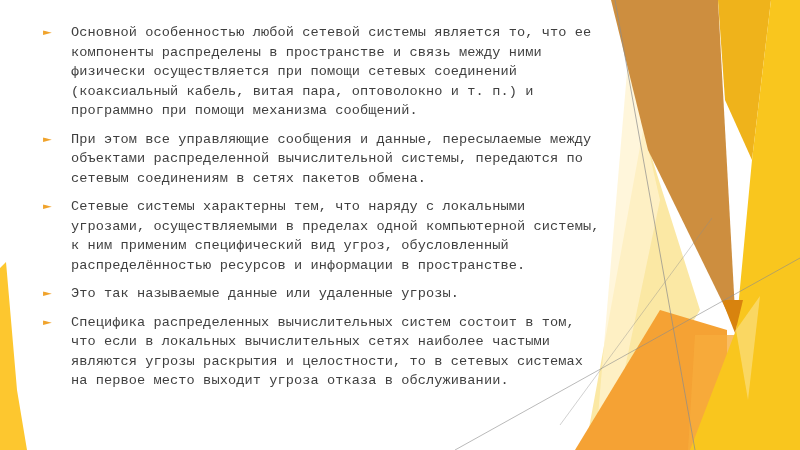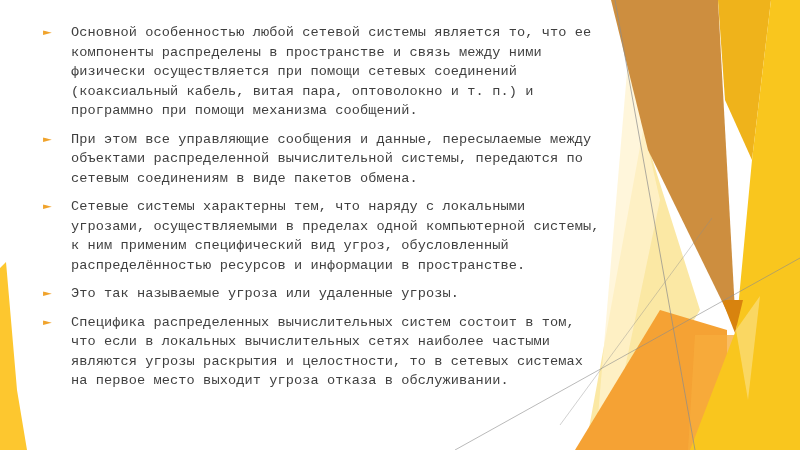--- a/index.html
+++ b/index.html
@@ -57,29 +57,29 @@
   </svg>
 
   <div class="content">
     <ul class="bullets">
       <li>
         <span class="marker">►</span>
         <span class="btext">Основной особенностью любой сетевой системы является то, что ее компоненты распределены в пространстве и связь между ними физически осуществляется при помощи сетевых соединений (коаксиальный кабель, витая пара, оптоволокно и т. п.) и программно при помощи механизма сообщений.</span>
       </li>
       <li>
         <span class="marker">►</span>
-        <span class="btext">При этом все управляющие сообщения и данные, пересылаемые между объектами распределенной вычислительной системы, передаются по сетевым соединениям в виде пакетов обмена.</span>
+        <span class="btext">При этом все управляющие сообщения и данные, пересылаемые между объектами распределенной вычислительной системы, передаются по сетевым соединениям в сетях пакетов обмена.</span>
       </li>
       <li>
         <span class="marker">►</span>
         <span class="btext">Сетевые системы характерны тем, что наряду с локальными угрозами, осуществляемыми в пределах одной компьютерной системы, к ним применим специфический вид угроз, обусловленный распределённостью ресурсов и информации в пространстве.</span>
       </li>
       <li>
         <span class="marker">►</span>
-        <span class="btext">Это так называемые угроза или удаленные угрозы.</span>
+        <span class="btext">Это так называемые данные или удаленные угрозы.</span>
       </li>
       <li>
         <span class="marker">►</span>
         <span class="btext">Специфика распределенных вычислительных систем состоит в том, что если в локальных вычислительных сетях наиболее частыми являются угрозы раскрытия и целостности, то в сетевых системах на первое место выходит угроза отказа в обслуживании.</span>
       </li>
     </ul>
   </div>
 
 </div>
 

